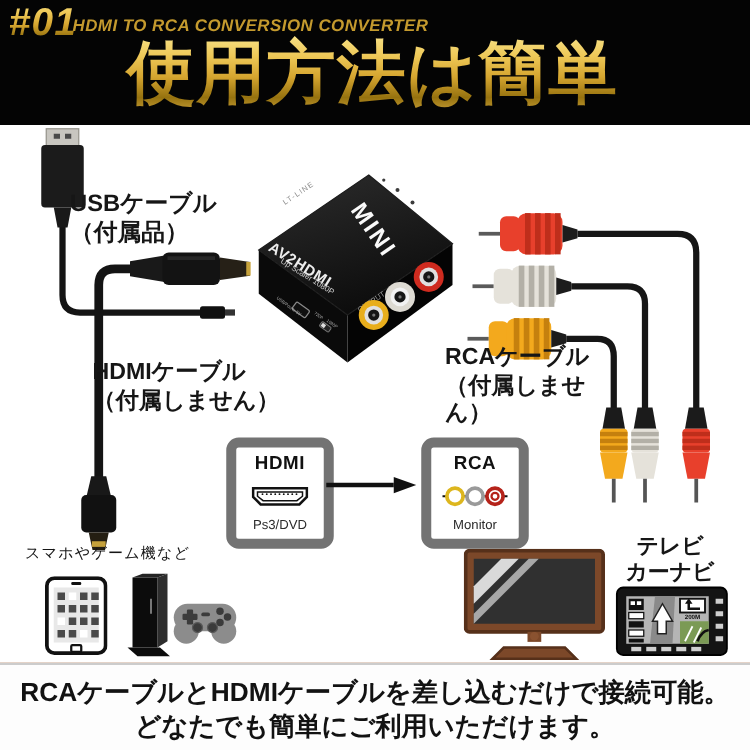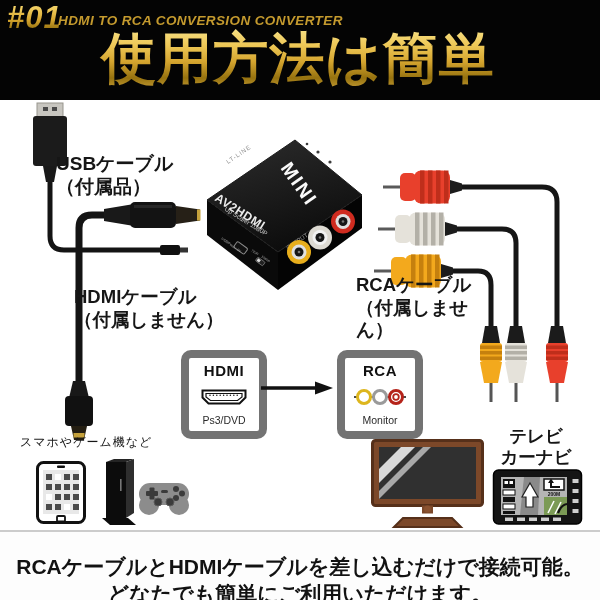--- a/index.html
+++ b/index.html
@@ -36,21 +36,21 @@
   .targets-label{position:absolute;left:494px;top:326px;width:84px;text-align:center;font-size:17.5px;font-weight:bold;color:#161616;line-height:1.18;}
   .icon{position:absolute;}
   .ic-tablet{left:36px;top:361px;}
   .ic-console{left:98px;top:355px;}
   .ic-gamepad{left:136px;top:376px;}
   .ic-tv{left:371px;top:339px;}
   .ic-carnav{left:492px;top:367px;}
   
   .footer{position:absolute;left:0;top:530px;width:600px;height:70px;background:#fdfdfd;border-top:2px solid #cccccc;
     text-align:center;color:#121212;}
-  .footer .l1{margin-top:21px;font-size:21px;font-weight:600;line-height:27px;}
+  .footer .l1{margin-top:9px;font-size:21px;font-weight:600;line-height:27px;}
   .footer .l2{font-size:21px;font-weight:600;line-height:27px;}
 </style>
 </head>
 <body>
 
 <div class="page">
 
   <header class="banner">
     <div class="banner-num gold-grad">#01</div>
     <div class="banner-subtitle">HDMI TO RCA CONVERSION CONVERTER</div>

